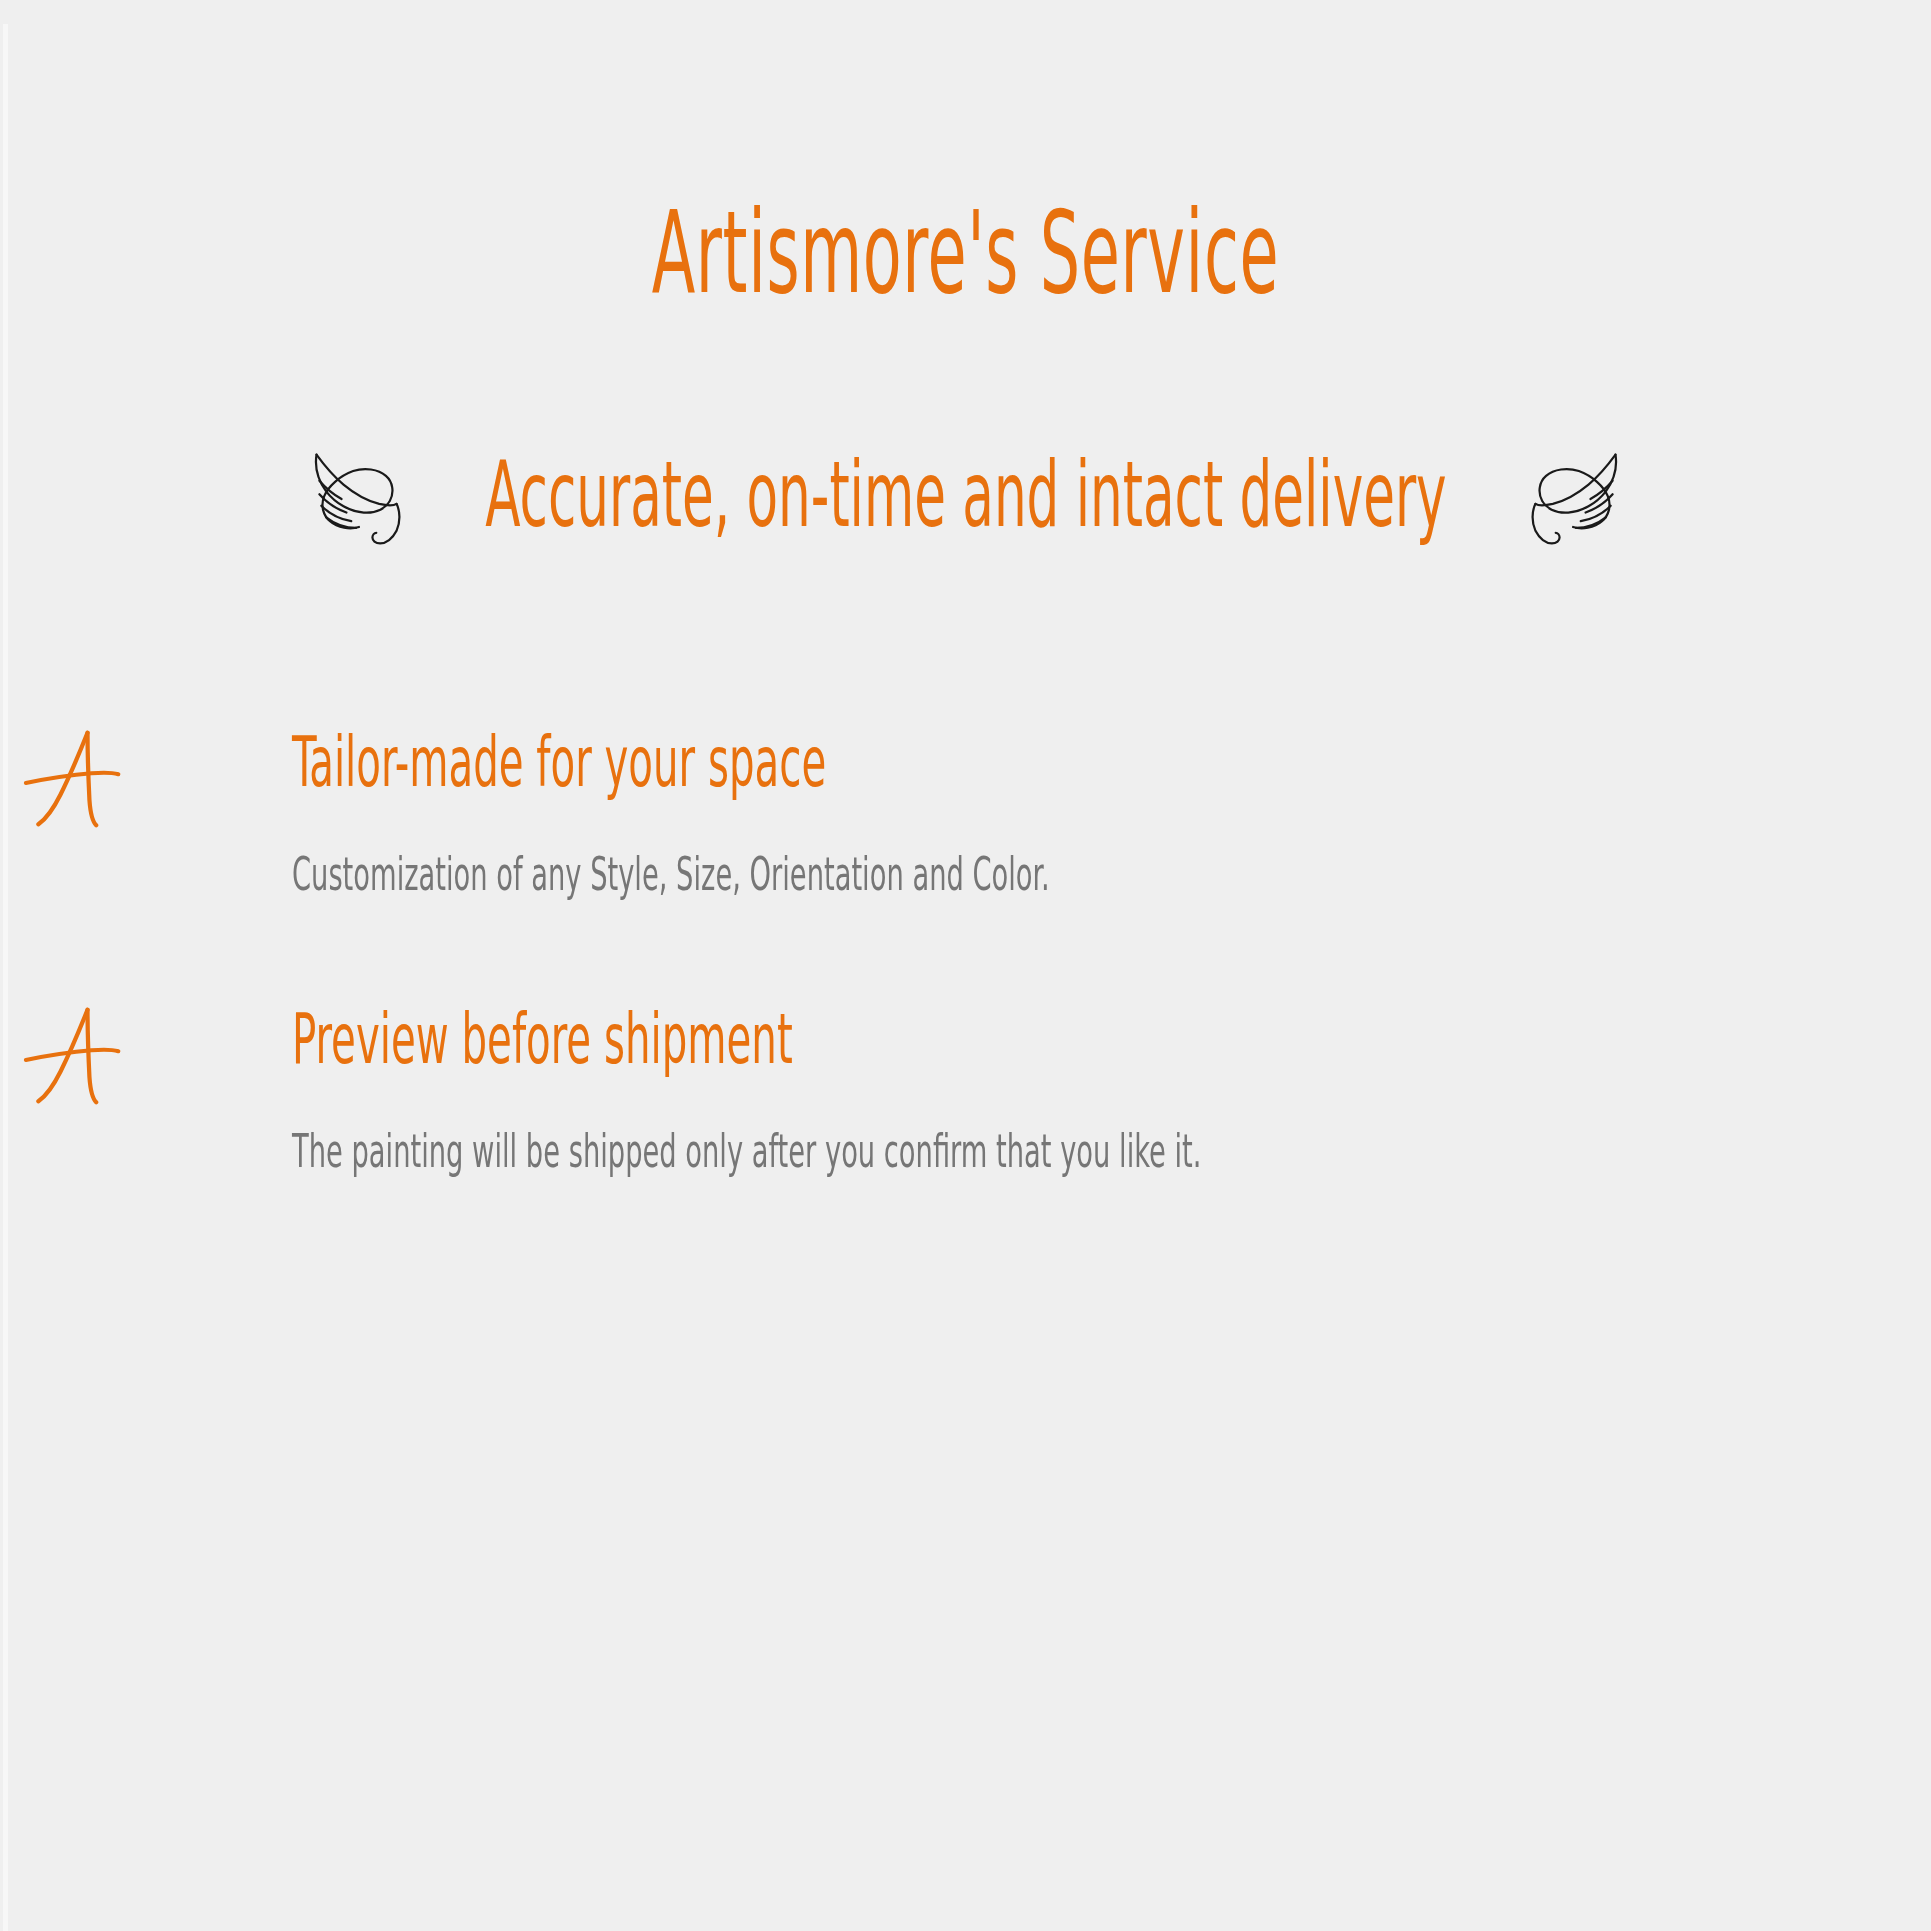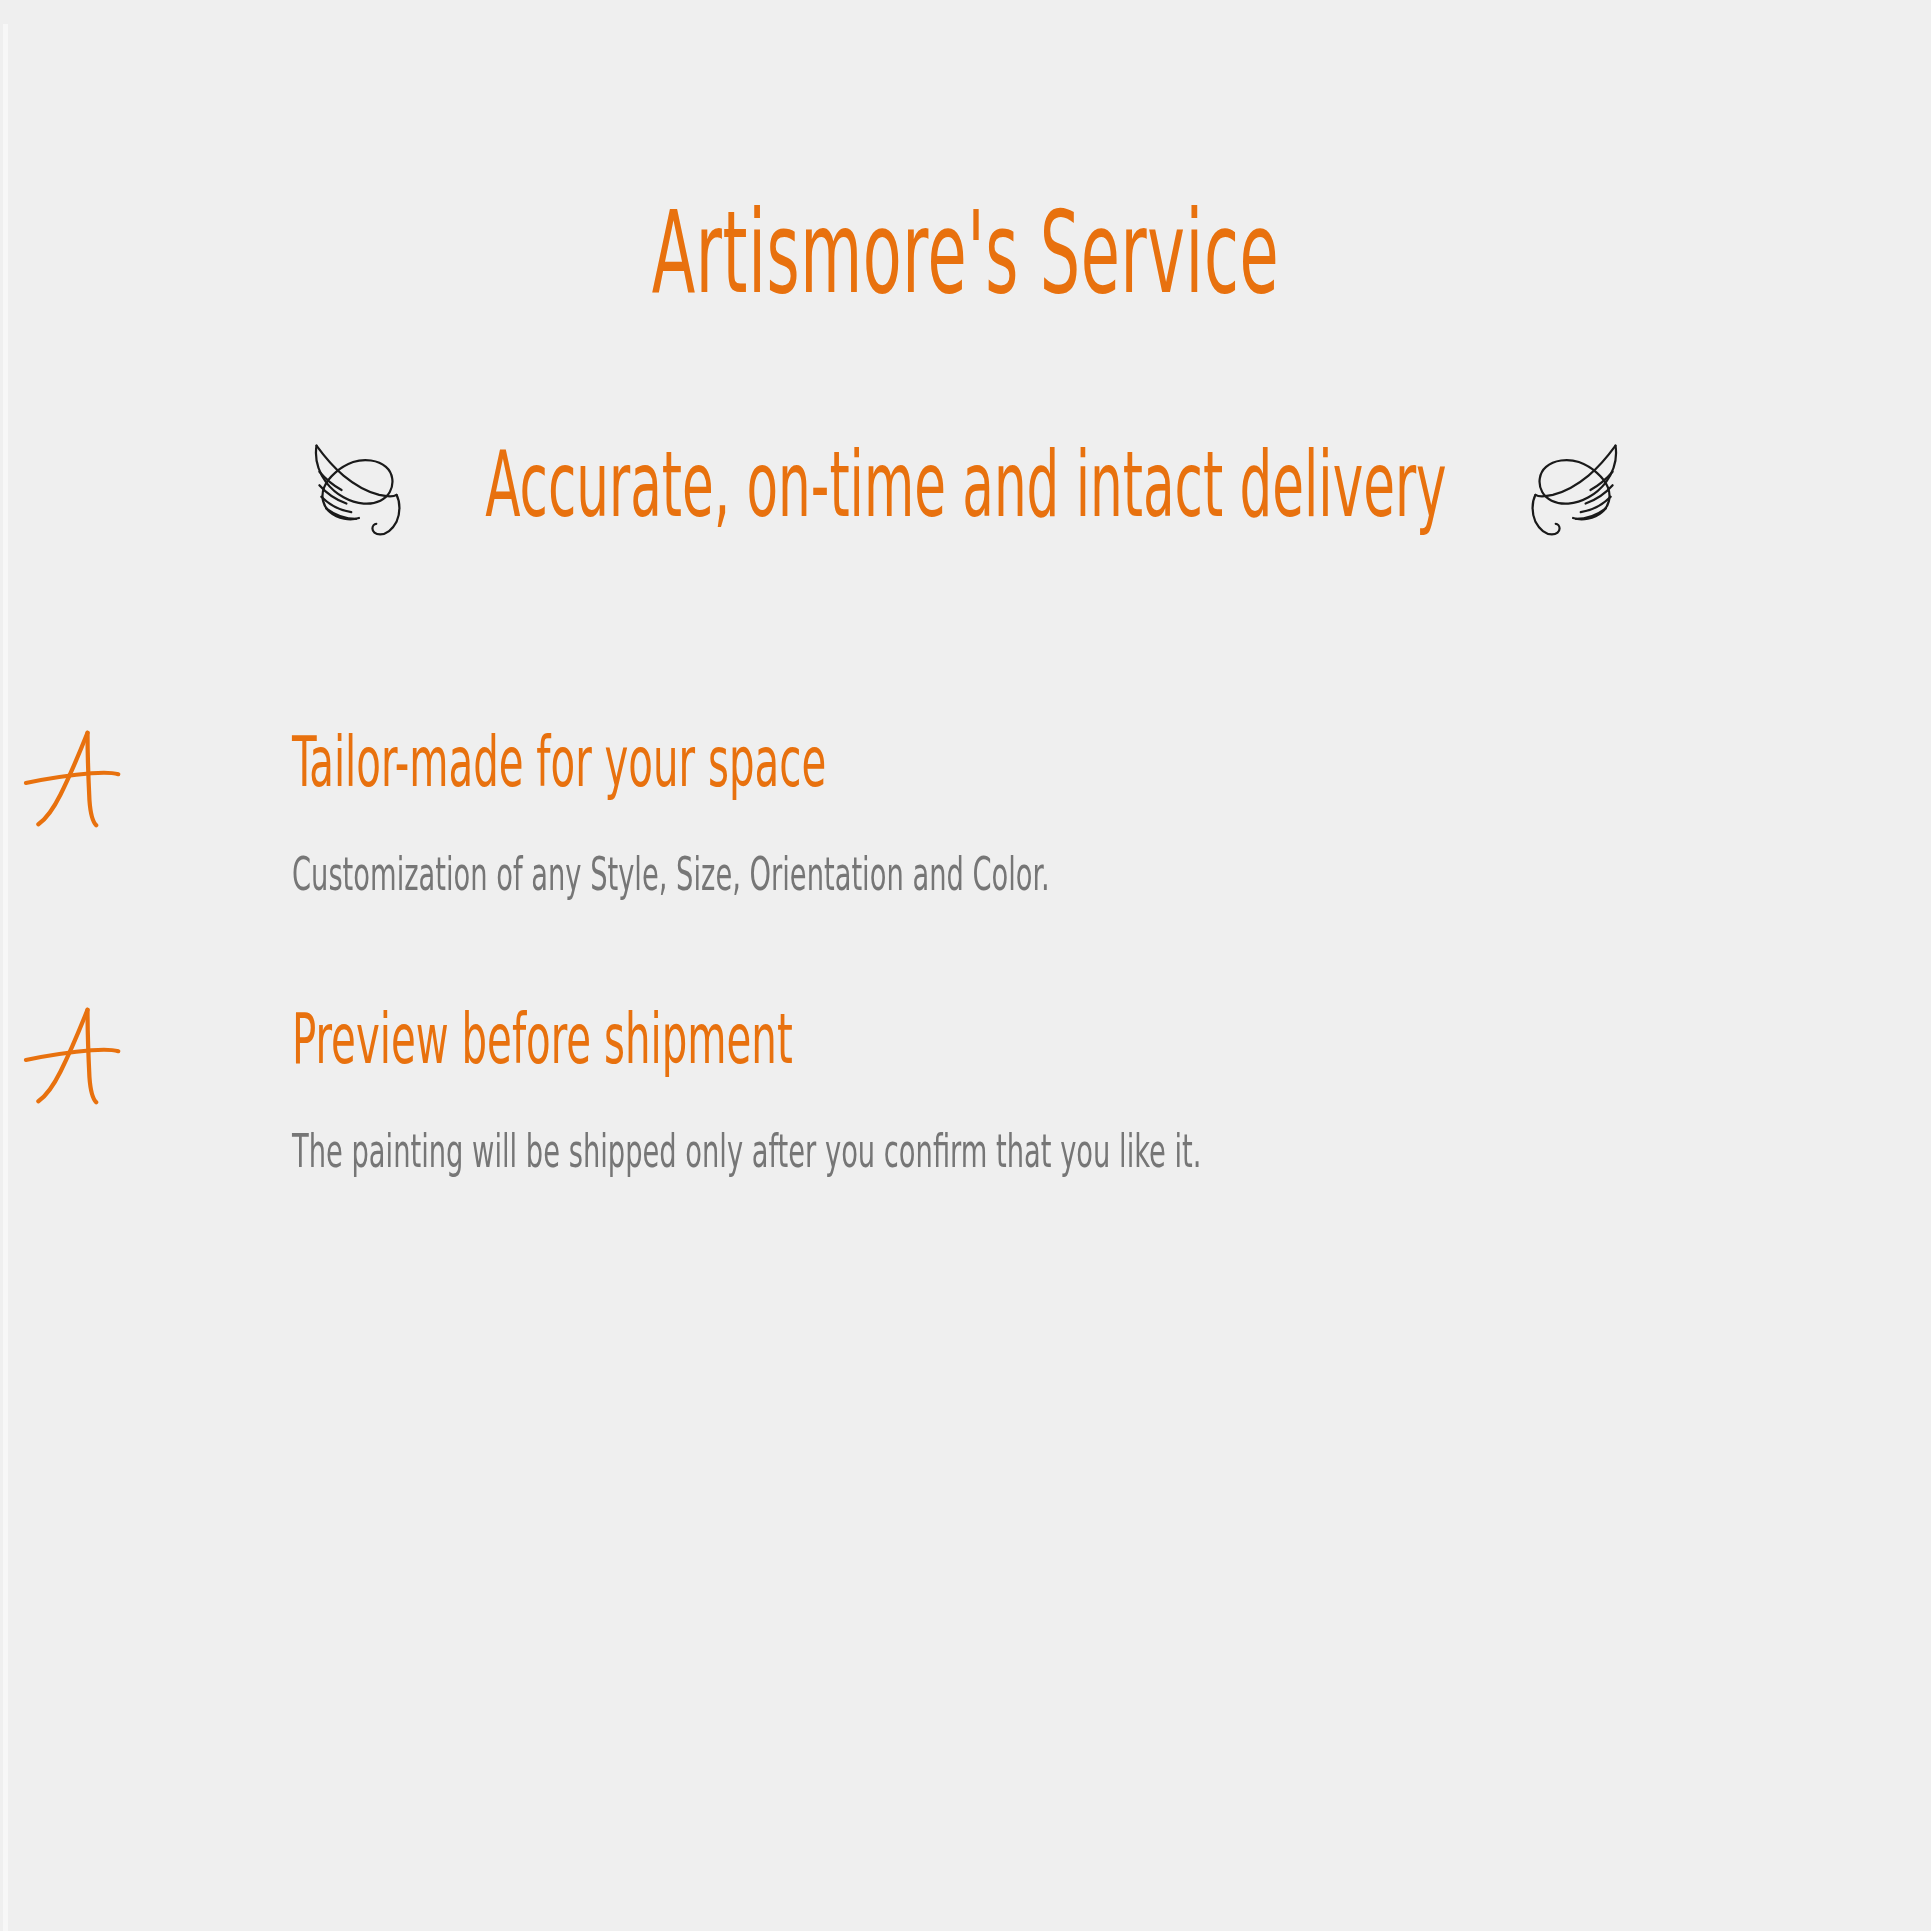--- a/index.html
+++ b/index.html
@@ -50,21 +50,21 @@
   }
 
   
   .subtitle-row {
     position: absolute;
     left: 0;
     top: 404px;
     width: 1931px;
     height: 126px;
     display: flex;
-    align-items: center;
+    align-items: flex-end;
     justify-content: center;
   }
   .wing {
     width: 108px;
     height: 108px;
     flex: 0 0 auto;
     display: block;
   }
   .wing.right { transform: scaleX(-1); }
 

